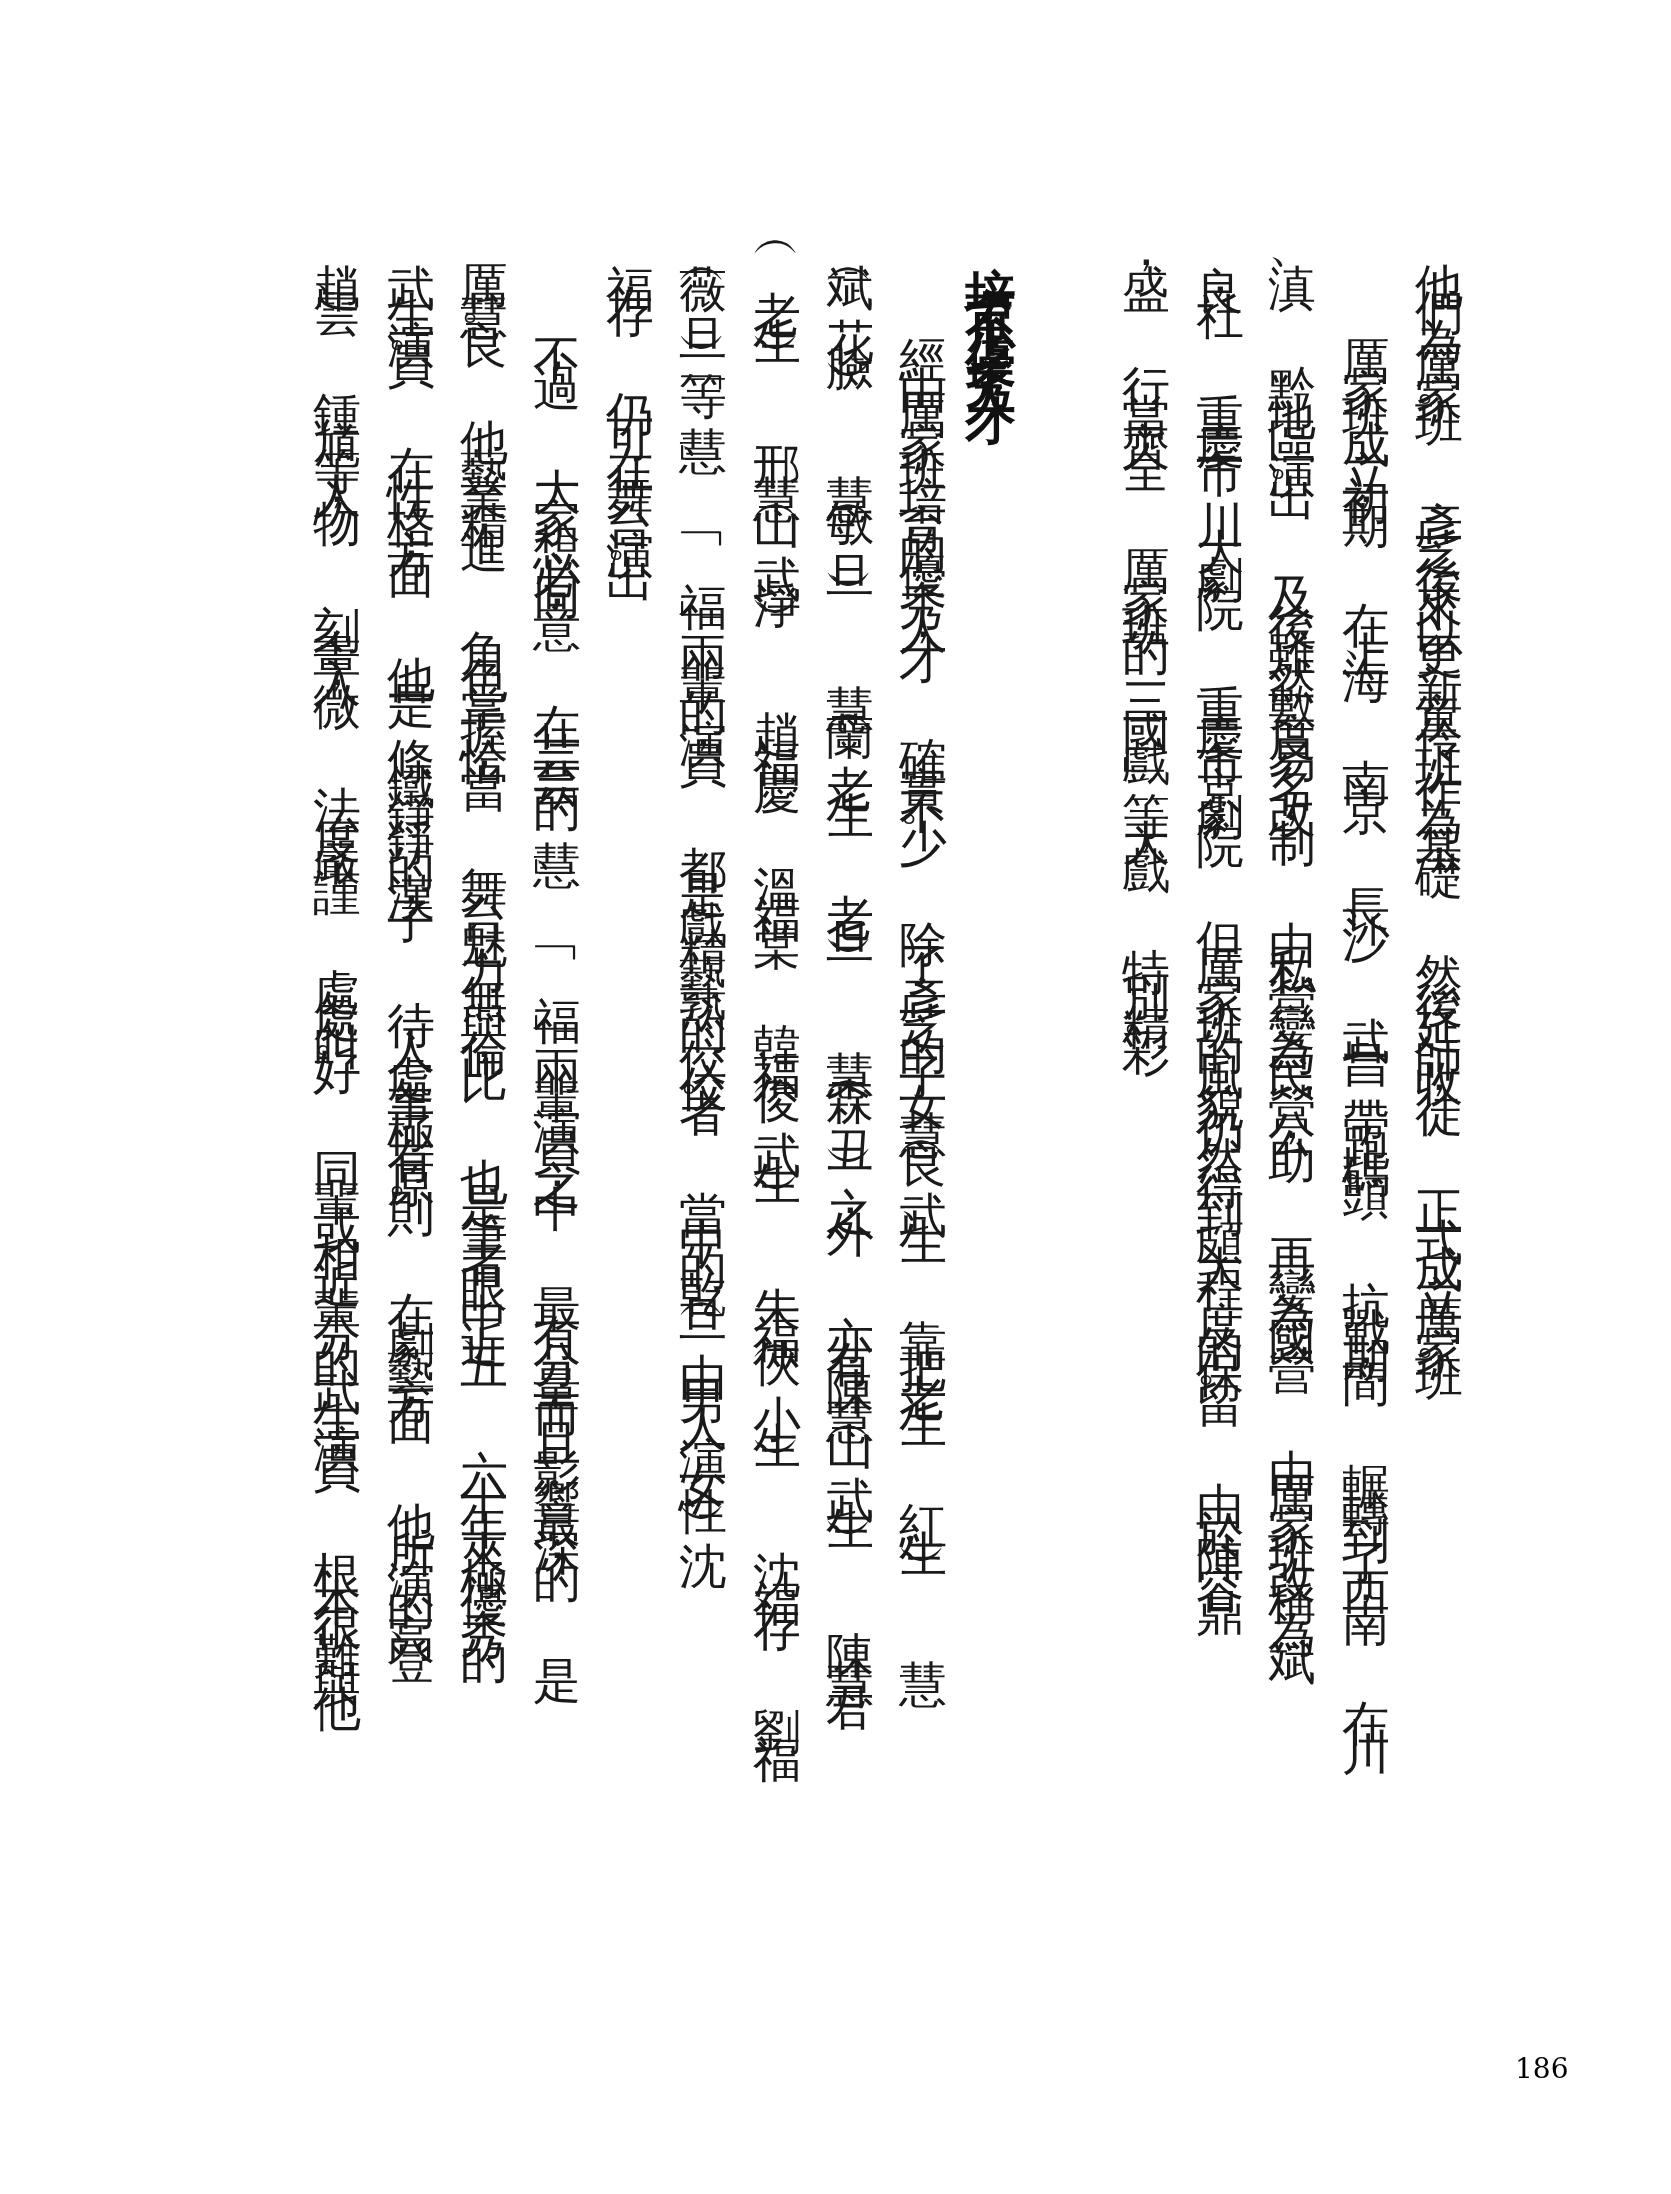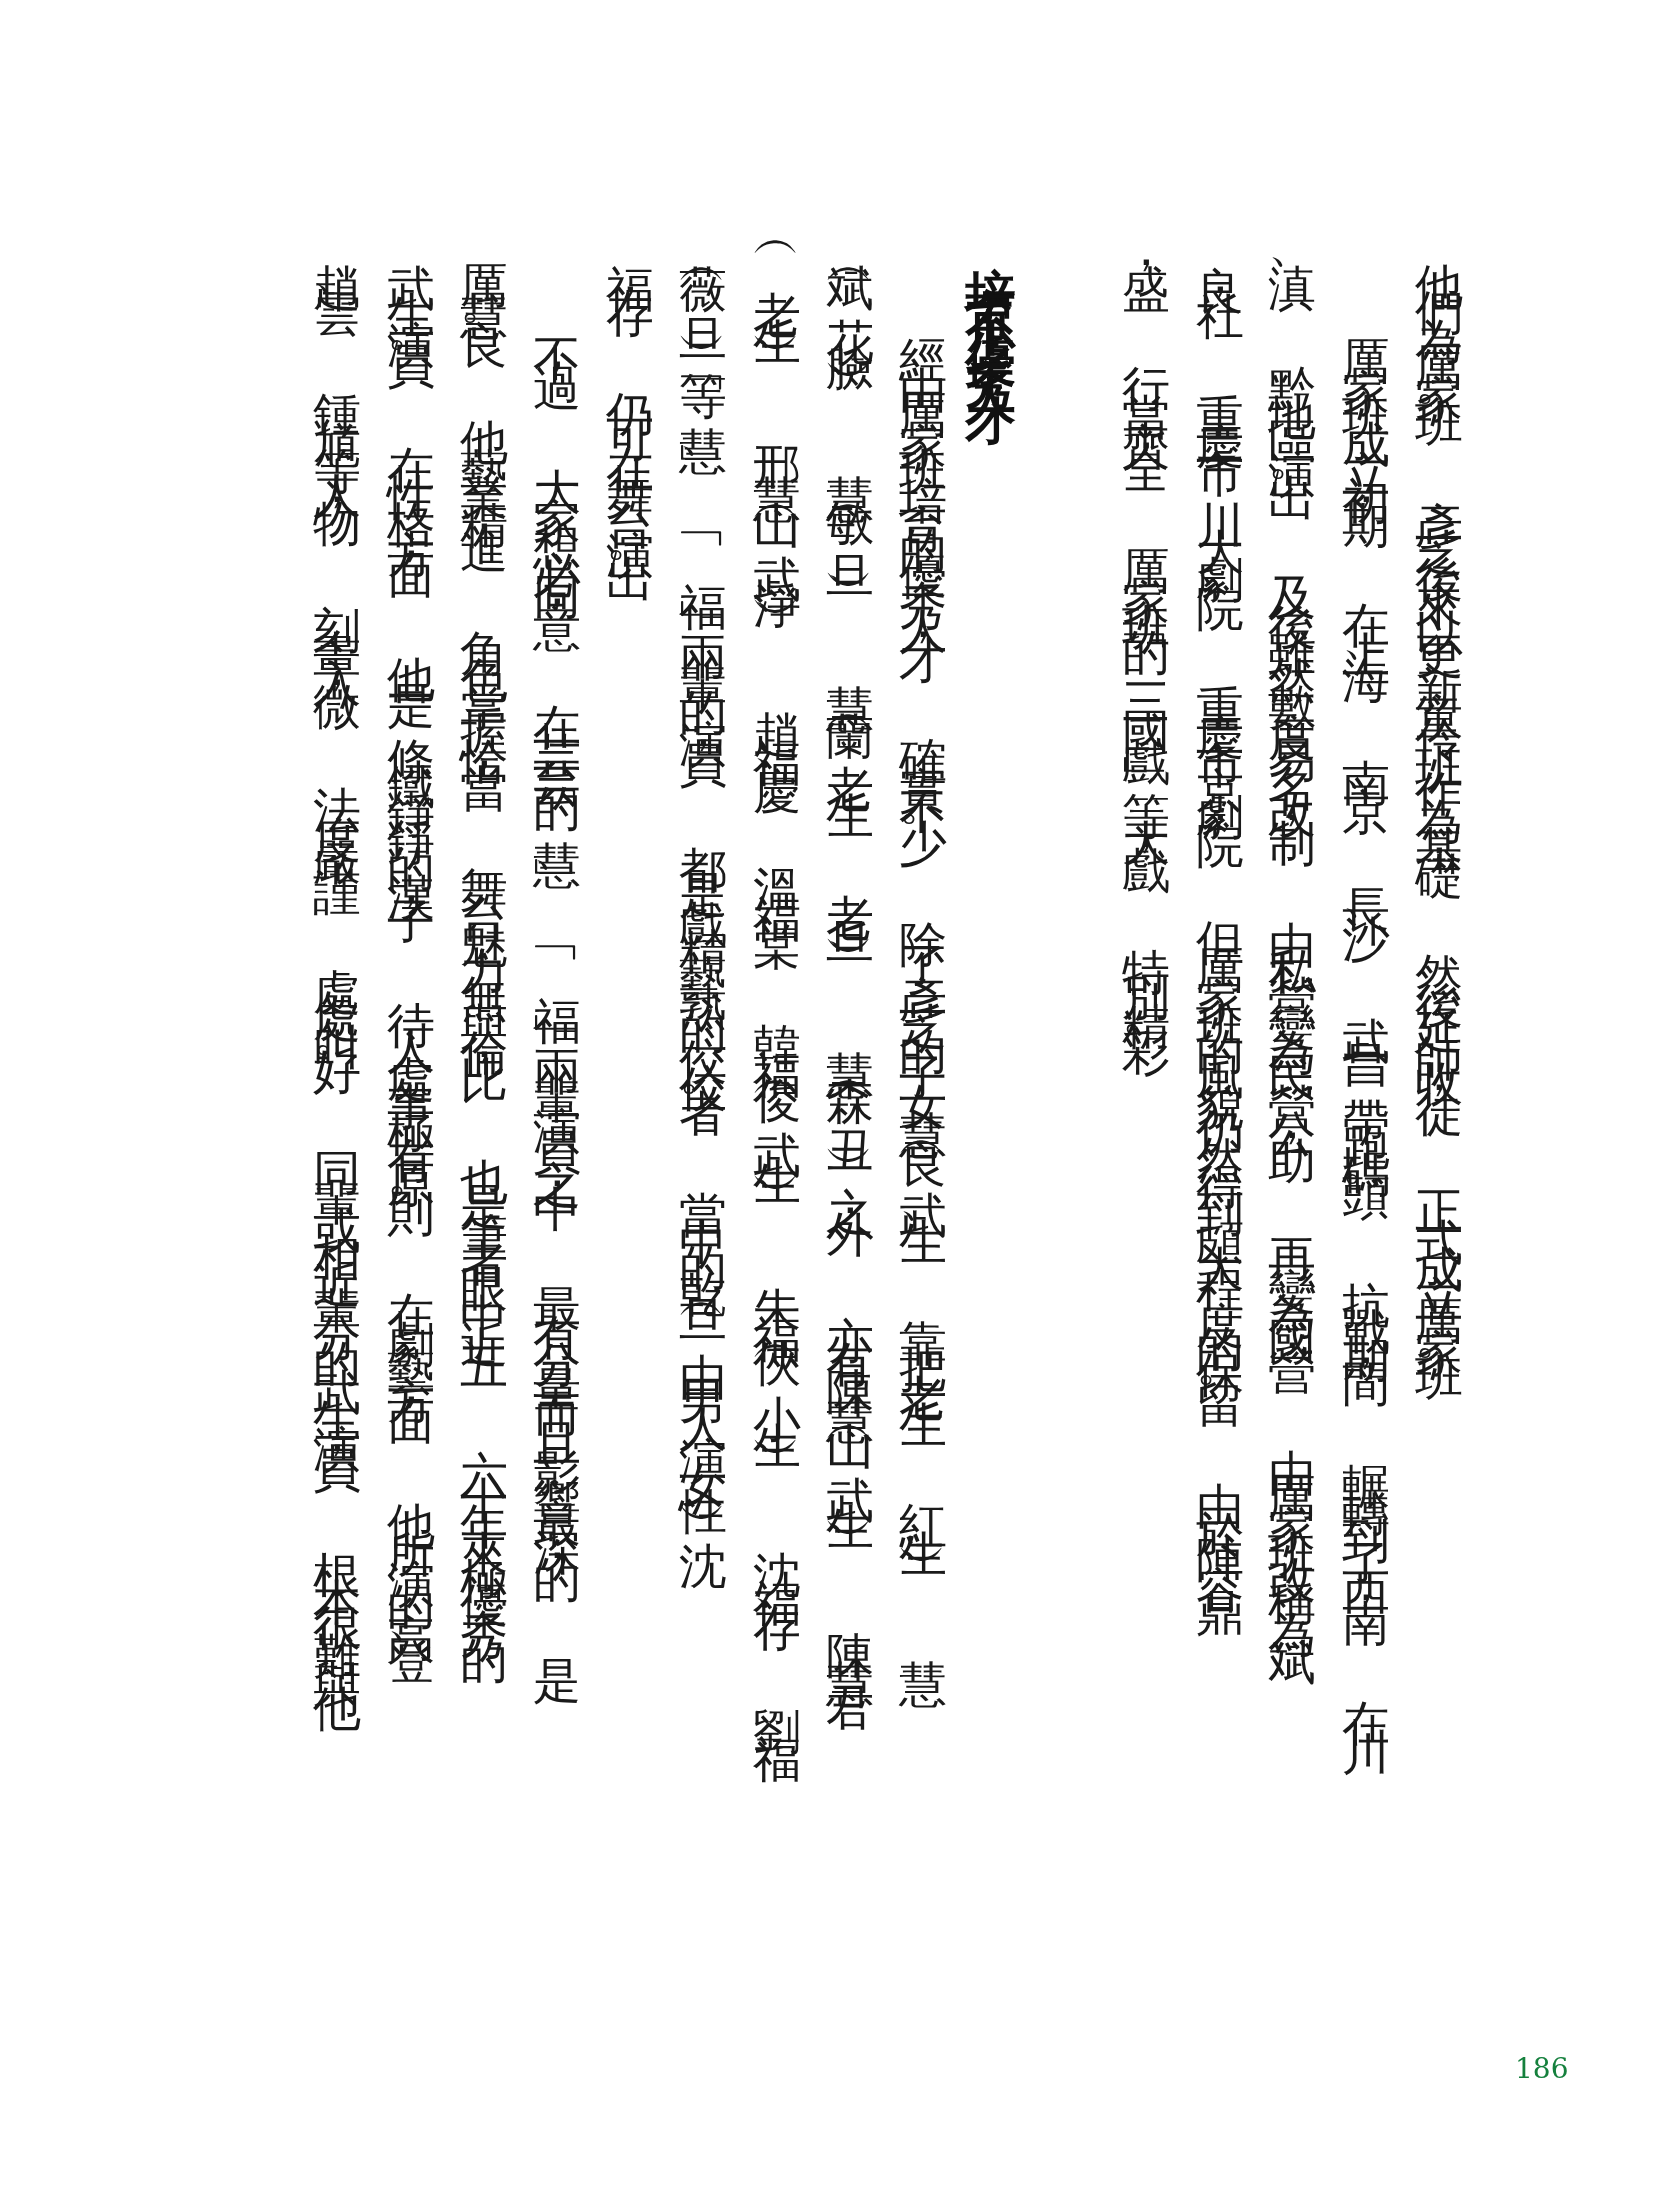--- a/index.html
+++ b/index.html
@@ -31,21 +31,21 @@
     letter-spacing:18.4px;
     color:#111111;
     white-space:nowrap;
   }
   .page-number {
     position:absolute;
     left:1515px;
     top:2052px;
     font-family: "DejaVu Serif", "Liberation Serif", serif;
     font-size:28px;
-    color:#15803d;
+    color:#000000;
   }
 </style>
 </head>
 <body>
 
 <div class="page">
 
   <div class="col" style="left:1413px;">他們為厲家班。彥芝後來以更新童伶班作為基礎，然後延師收徒，正式成立厲家班。</div>
 
   <div class="col indent" style="left:1340px;">厲家班成立初期，在上海、南京、長沙、武昌一帶跑碼頭。抗戰期間，輾轉到了西南，在川</div>

